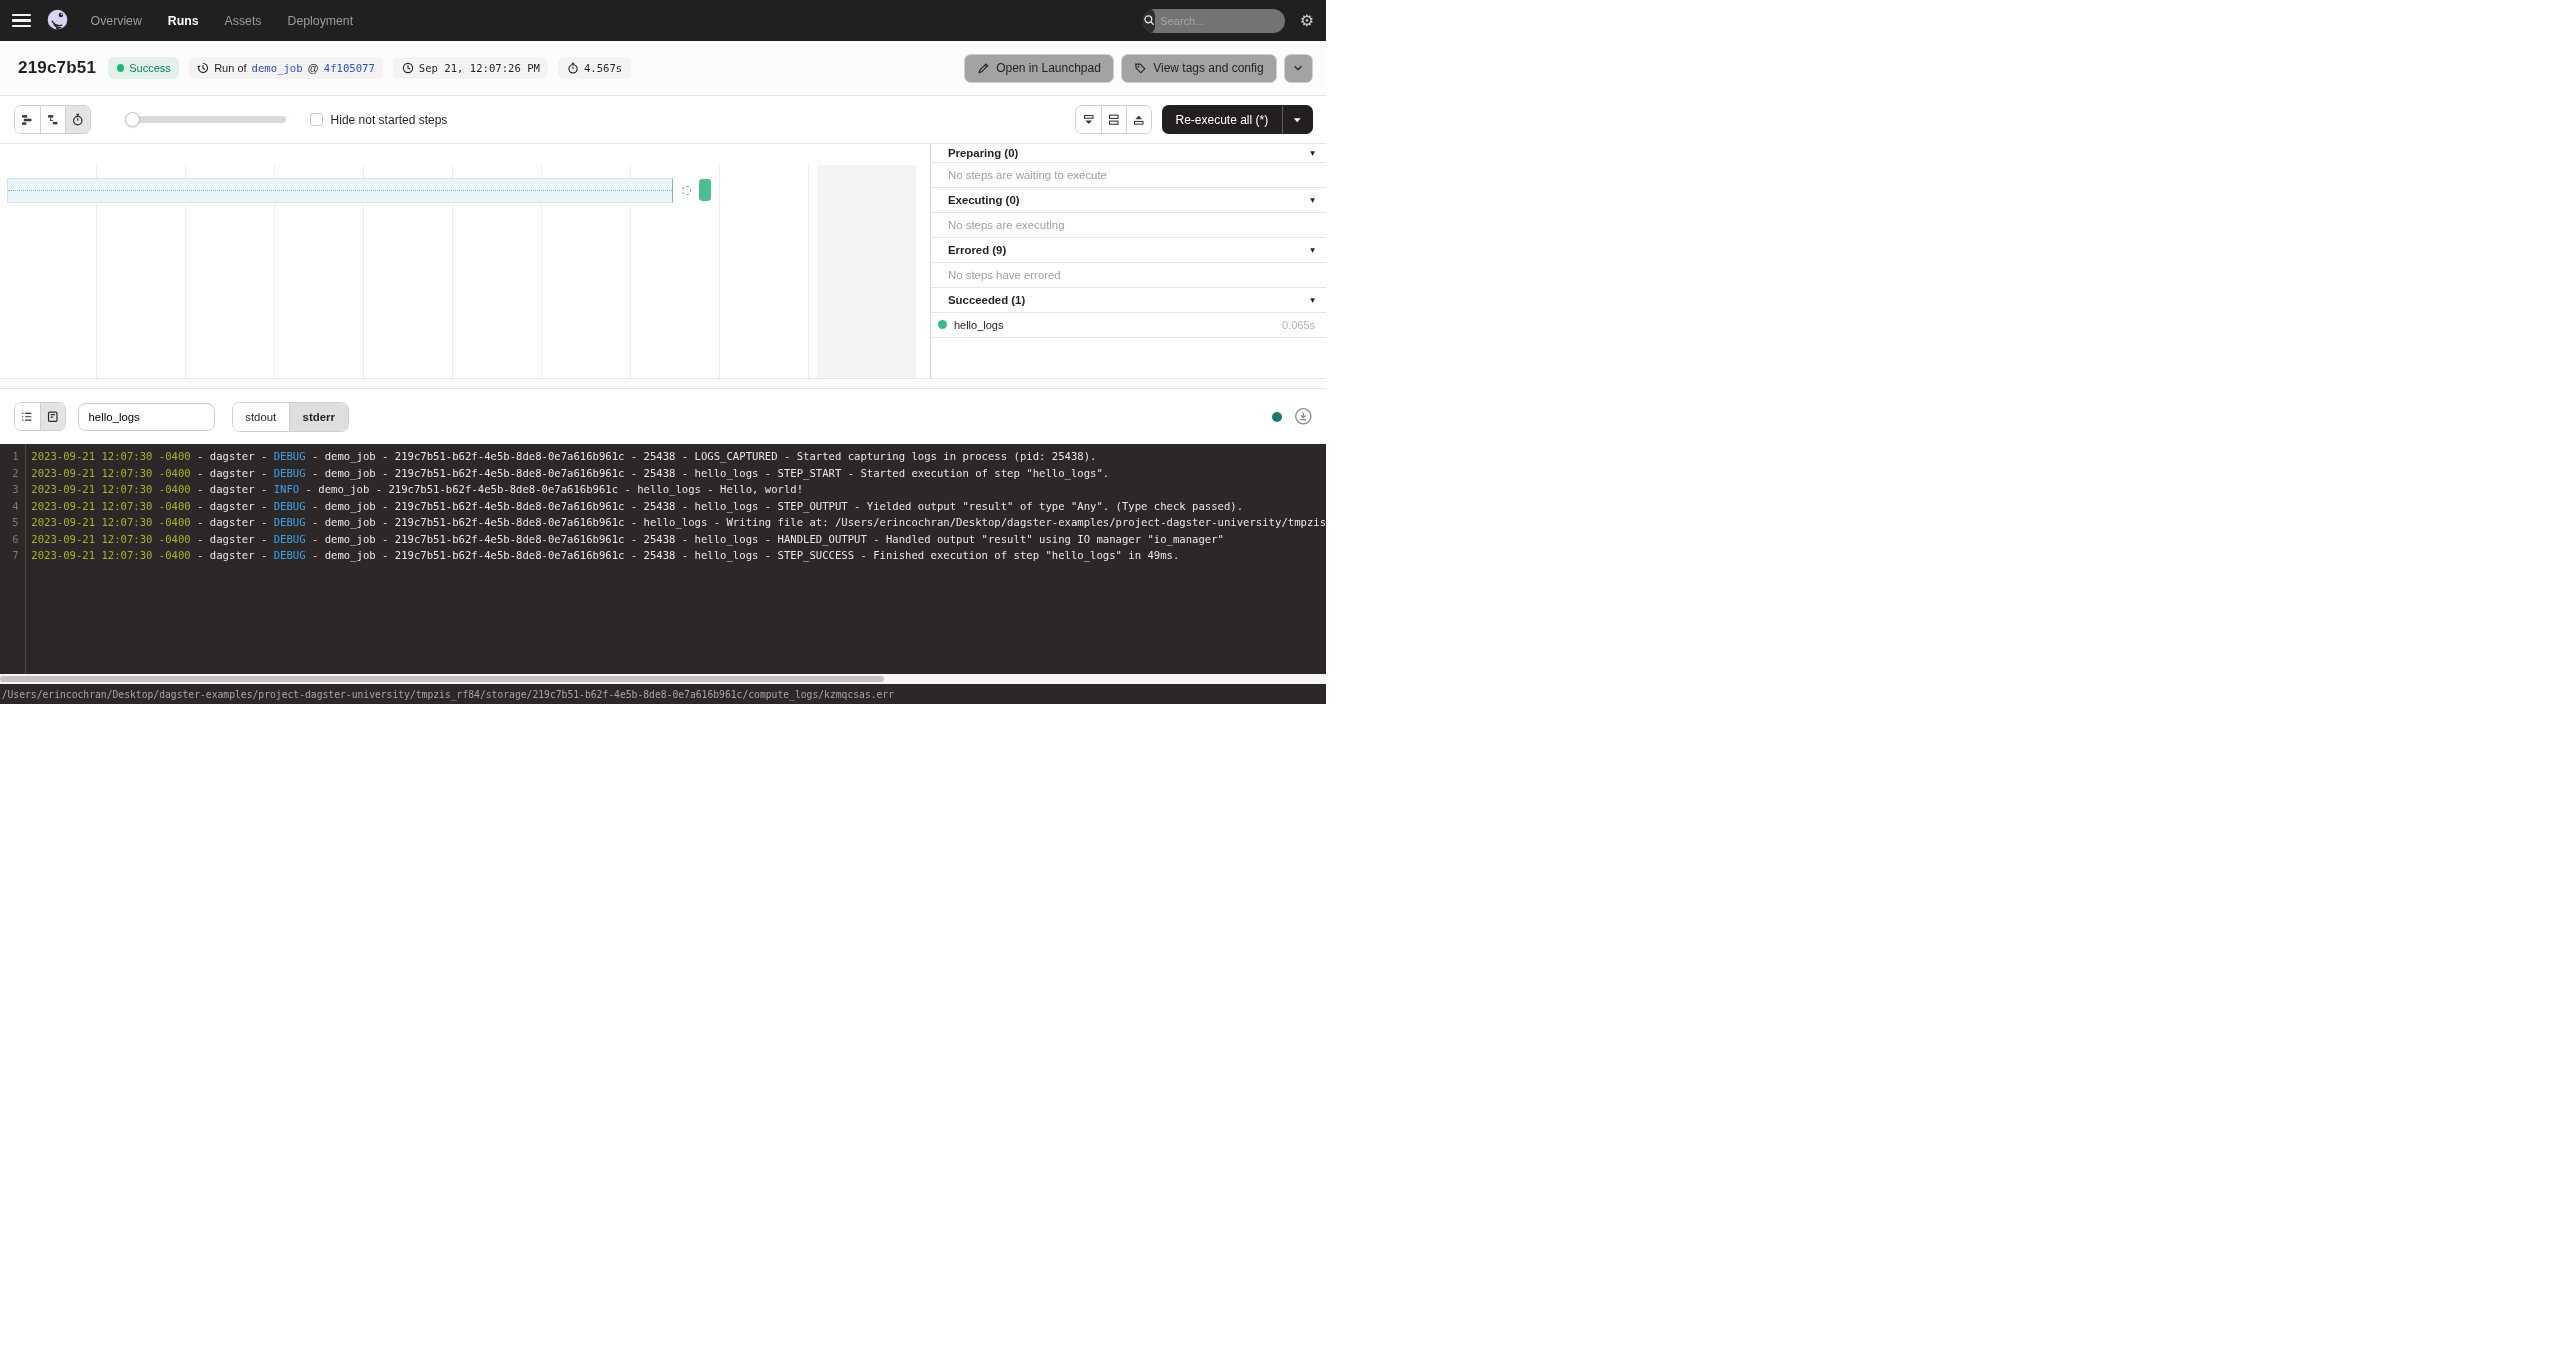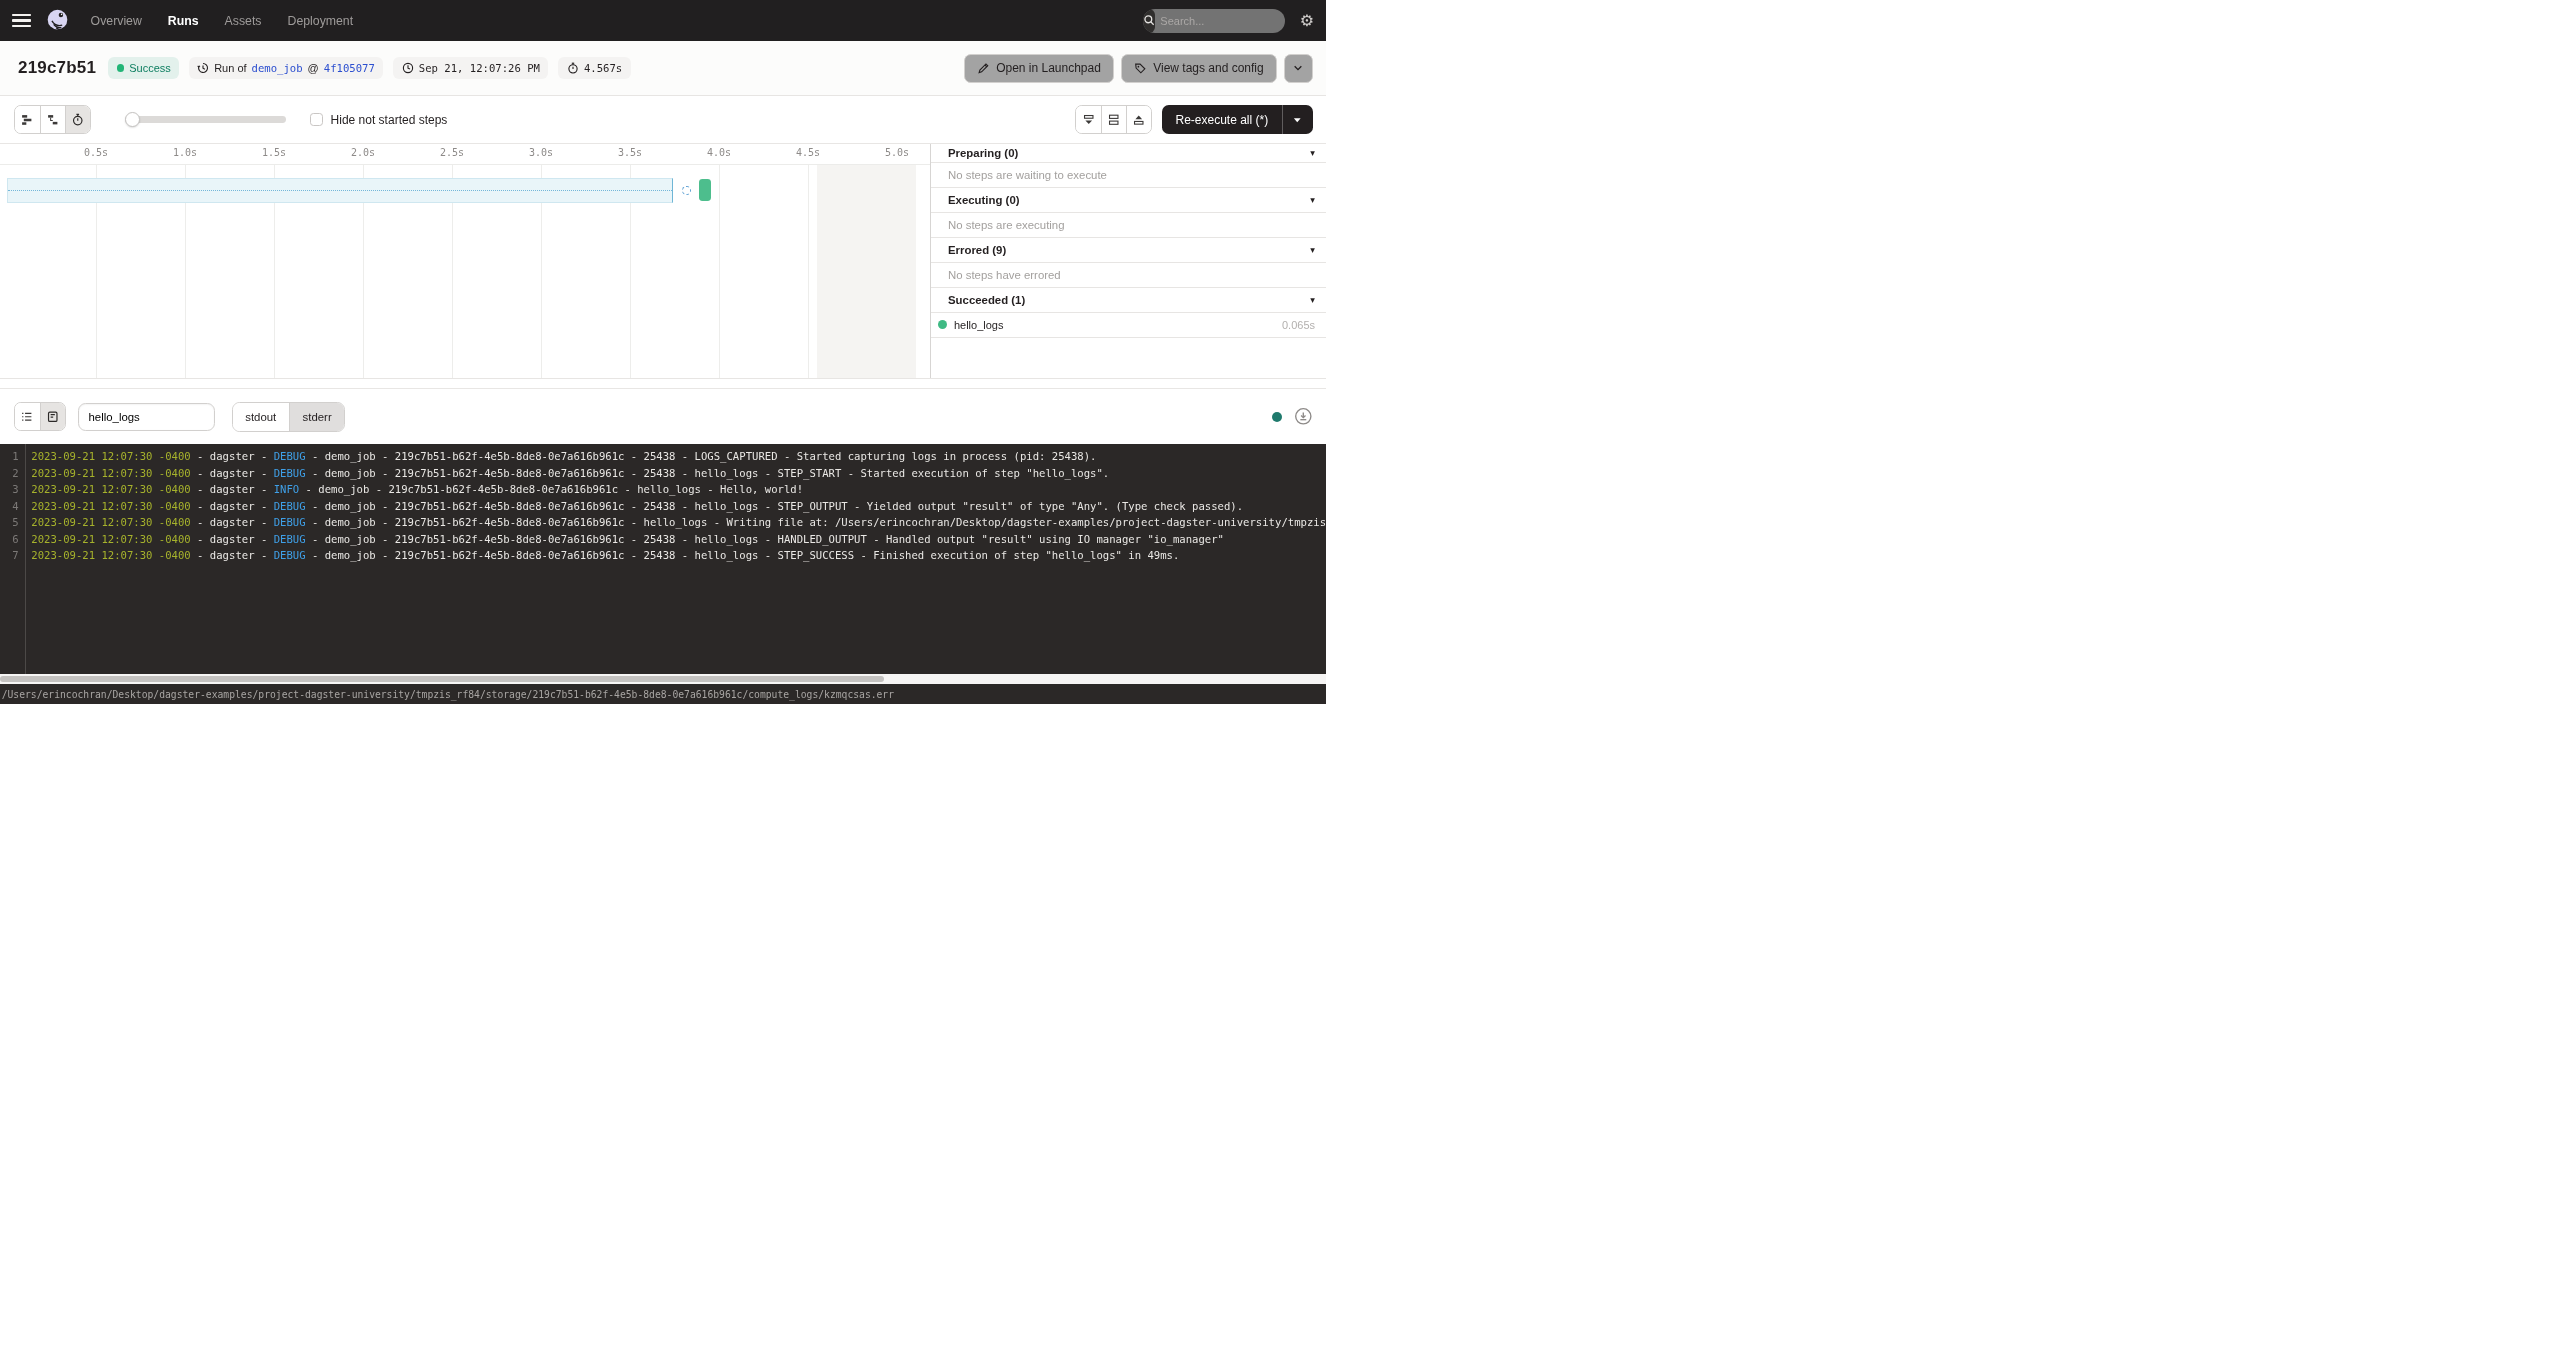--- a/index.html
+++ b/index.html
@@ -82,21 +82,21 @@
 
   
   .splitter { height:10px; background:#fff; border-bottom:0.8px solid #e8e6e4; cursor:row-resize; }
 
   
   .logtoolbar { height:55px; display:flex; align-items:center; padding:0 13.5px; background:#fff; }
   .filter-input { width:137px; height:28px; border:0.8px solid #d2d0ce; border-radius:7.6px; margin-left:12px; padding:0 10px; font-size:11.4px; outline:none; box-shadow:inset 0 0.8px 1.7px rgba(0,0,0,.06); }
   .tabs { display:flex; border:0.8px solid #d2d0ce; border-radius:7.6px; overflow:hidden; margin-left:17px; }
   .tab { height:28px; display:flex; align-items:center; padding:0 12.7px; font-size:11.4px; cursor:pointer; border-left:0.8px solid #d2d0ce; background:#fff; }
   .tab:first-child { border-left:none; }
-  .tab.active { background:#e0dedd; }
+  .tab.active { background:#e0dedd;font-weight:bold; }
   .lt-right { margin-left:auto; display:flex; align-items:center; gap:12px; }
   .live-dot { width:10px; height:10px; border-radius:50%; background:#1f7a6d; }
 
   
   .logarea { height:230px; background:#2b2827; position:relative; overflow:hidden; font-family:"DejaVu Sans Mono", monospace; font-size:10.6px; line-height:16.5px; padding-top:4.2px; }
   .gutterline { position:absolute; top:0; bottom:0; left:24.5px; width:0.8px; background:#4c4947; }
   .logline { display:flex; white-space:pre; }
   .logline .num { width:18.6px; text-align:right; color:#7c7977; flex:none; }
   .logline .txt { padding-left:12.7px; color:#eae8e5; }
   .c-time { color:#a6b22c; }
@@ -265,32 +265,20 @@
         <svg width="8.5" height="6" viewBox="0 0 10 7">
             <polygon points="1,1.5 9,1.5 5,6" fill="#fff"></polygon>
           </svg>
       </div>
     </div>
   </div>
 </div>
 
 <div class="main">
   <div class="gantt">
-    <div class="axis">
-        <div class="tick" style="left: 96px;">0.5s</div>
-        <div class="tick" style="left: 185px;">1.0s</div>
-        <div class="tick" style="left: 274px;">1.5s</div>
-        <div class="tick" style="left: 363px;">2.0s</div>
-        <div class="tick" style="left: 452px;">2.5s</div>
-        <div class="tick" style="left: 541px;">3.0s</div>
-        <div class="tick" style="left: 630px;">3.5s</div>
-        <div class="tick" style="left: 719px;">4.0s</div>
-        <div class="tick" style="left: 808px;">4.5s</div>
-        <div class="tick" style="left: 897px;">5.0s</div>
-      </div>
     <div class="grid">
         <div class="gridline" style="left: 897px;"></div>
         <div class="gridline" style="left: 808px;"></div>
         <div class="gridline" style="left: 719px;"></div>
         <div class="gridline" style="left: 630px;"></div>
         <div class="gridline" style="left: 541px;"></div>
         <div class="gridline" style="left: 452px;"></div>
         <div class="gridline" style="left: 363px;"></div>
         <div class="gridline" style="left: 274px;"></div>
         <div class="gridline" style="left: 185px;"></div>

